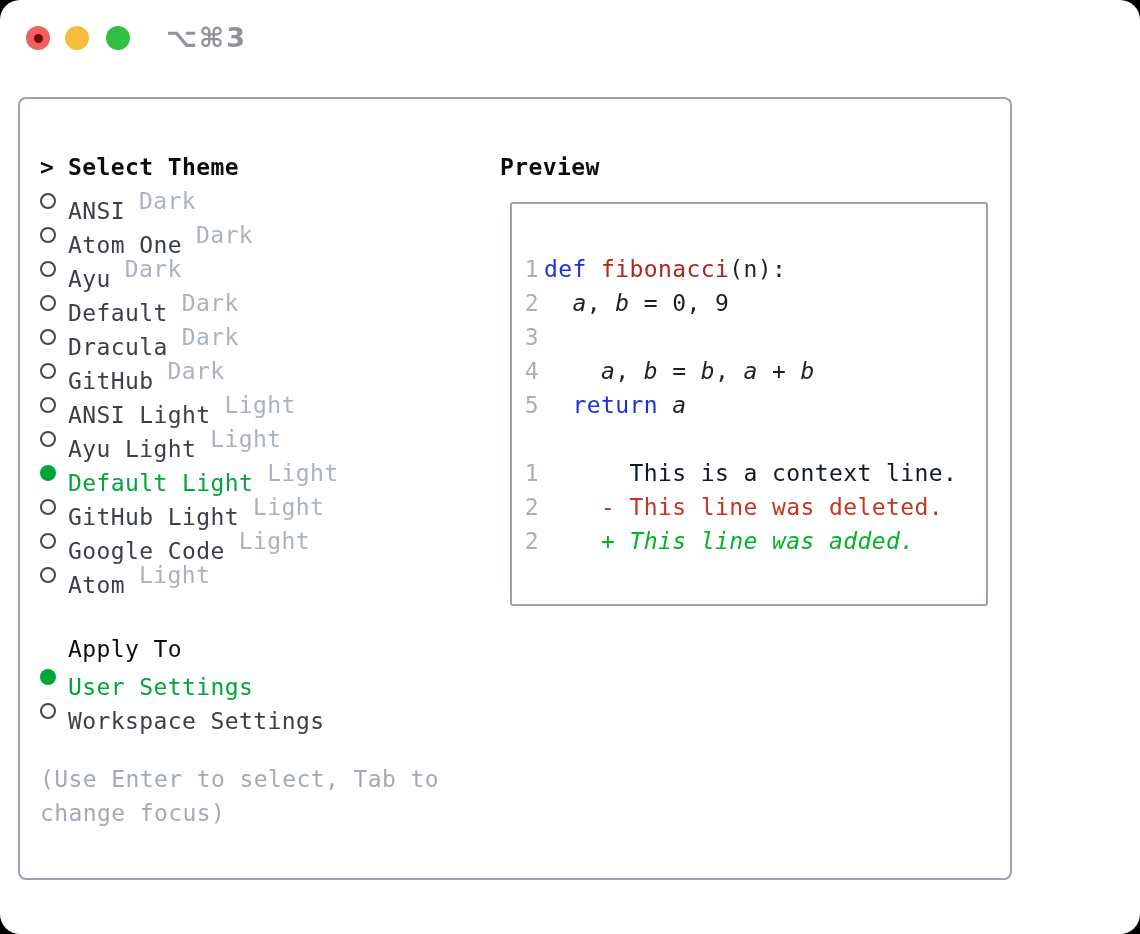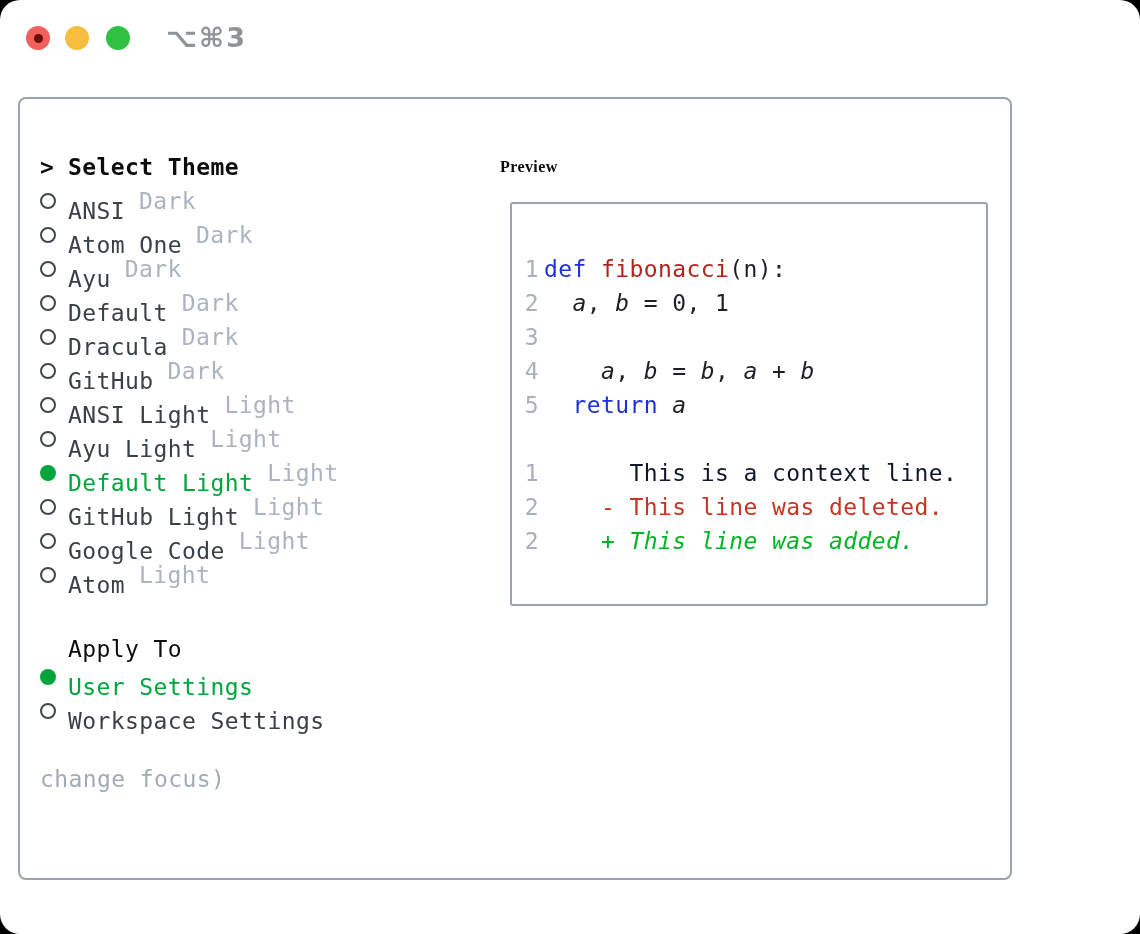--- a/index.html
+++ b/index.html
@@ -28,21 +28,21 @@
   .prefix{font-weight:bold;color:#0a0c0e;}
   .header-text{font-weight:bold;color:#0a0c0e;}
   .name{color:#3a4047;margin-top:20px;}
   .row.selected .name{color:#00a53c;}
   .type{color:#aab3bf;margin-left:14px;}
   .apply-header-text{color:#0a0c0e;margin-top:12px;}
   .hint-line{height:34px;line-height:34px;color:#a2aab6;white-space:pre;}
 
   
   .preview-heading{position:absolute;left:480px;top:51px;height:34px;line-height:34px;
-    font-size:16px;font-weight:bold;color:#0a0c0e;letter-spacing:.4px;font-family:Liberation Serif, serif;}
+    font-size:23px;font-weight:bold;color:#0a0c0e;letter-spacing:.4px;}
   .preview-box{position:absolute;left:490px;top:103px;width:478px;height:404px;box-sizing:border-box;
     border:2px solid #9aa3ae;border-radius:3px;padding:48px 0 0 12px;overflow:hidden;}
   .code-line{height:34px;display:flex;align-items:center;font-size:23px;letter-spacing:.4px;white-space:pre;}
   .ln{width:15px;flex:none;text-align:right;color:#a7b0bc;margin-right:5px;}
   .code-text{white-space:pre;}
   .sg-kw{color:#1c31db;}
   .sg-fn{color:#b0241a;}
   .sg-pl{color:#1d2126;}
   .sg-var{color:#1d2126;font-style:italic;}
   .sg-ctx{color:#0f172a;}
@@ -144,33 +144,34 @@
         <span class="marker"><span class="radio"></span></span>
         <span class="name">User Settings</span>
       </div>
       <div class="row theme-row">
         <span class="marker"><span class="radio"></span></span>
         <span class="name">Workspace Settings</span>
       </div>
 
       <div class="row"></div>
 
+      <div class="hint-line">(Use Enter to select, Tab to</div>
       <div class="hint-line">change focus)</div>
     </div>
 
     <div class="preview-heading">Preview</div>
 
     <div class="preview-box">
       <div class="code-line">
         <span class="ln">1</span>
         <span class="code-text"><span class="sg-kw">def</span><span class="sg-pl"> </span><span class="sg-fn">fibonacci</span><span class="sg-pl">(n):</span></span>
       </div>
       <div class="code-line">
         <span class="ln">2</span>
-        <span class="code-text"><span class="sg-pl">  </span><span class="sg-var">a</span><span class="sg-pl">, </span><span class="sg-var">b</span><span class="sg-pl"> = 0, 1</span></span>
+        <span class="code-text"><span class="sg-pl">  </span><span class="sg-var">a</span><span class="sg-pl">, </span><span class="sg-var">b</span><span class="sg-pl"> = 0, 9</span></span>
       </div>
       <div class="code-line">
         <span class="ln">3</span>
       </div>
       <div class="code-line">
         <span class="ln">4</span>
         <span class="code-text"><span class="sg-pl">    </span><span class="sg-var">a</span><span class="sg-pl">, </span><span class="sg-var">b</span><span class="sg-pl"> = </span><span class="sg-var">b</span><span class="sg-pl">, </span><span class="sg-var">a</span><span class="sg-pl"> + </span><span class="sg-var">b</span></span>
       </div>
       <div class="code-line">
         <span class="ln">5</span>

